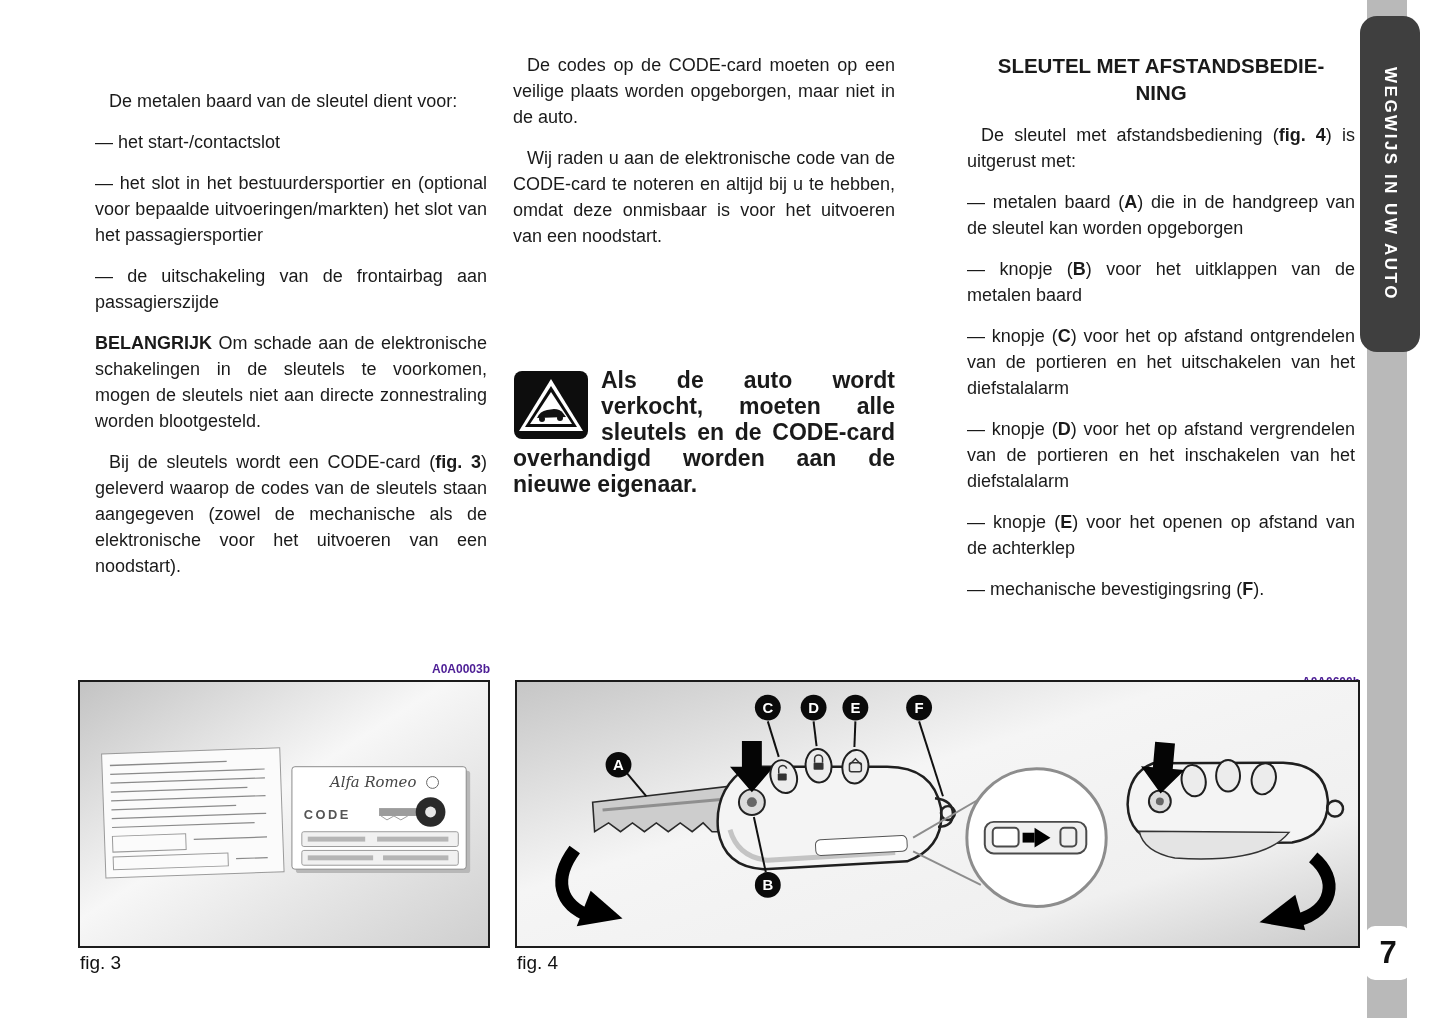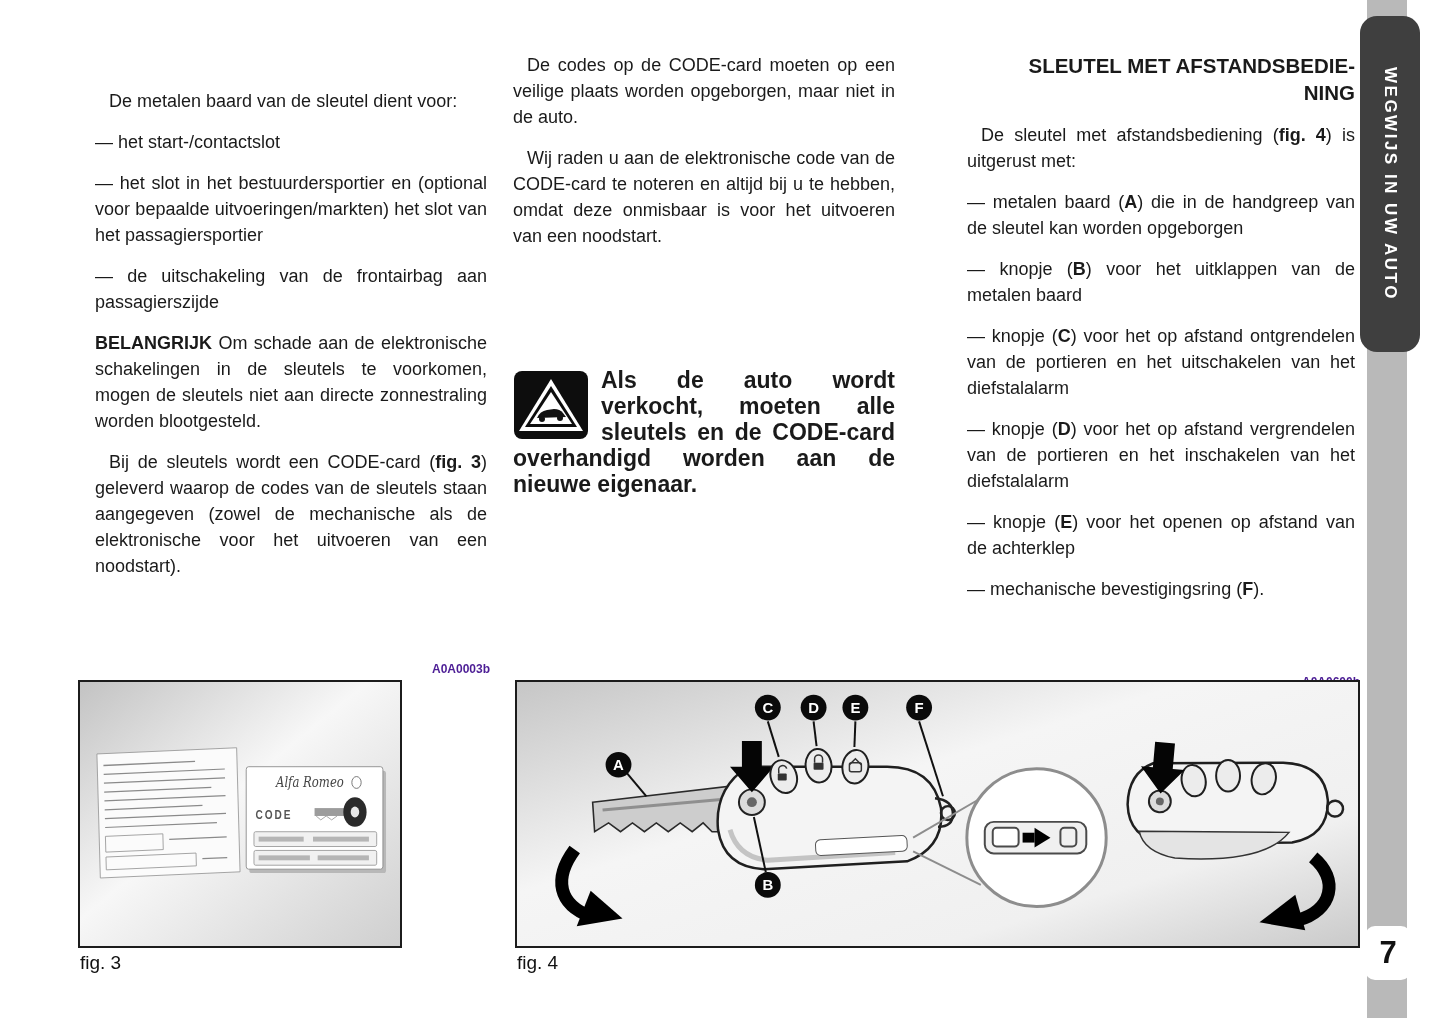--- a/index.html
+++ b/index.html
@@ -14,29 +14,29 @@
   .col3{left:967px;width:388px;}
   .col p{margin:0 0 15px 0;}
   .p-indent{text-indent:14px;}
   b{font-weight:bold;}
 
   
   .warnbox{margin-top:118px;font-weight:bold;font-size:23px;line-height:26px;text-align:justify;}
   .warn-icon{float:left;width:76px;height:70px;margin:3px 12px 4px 0;}
 
   
-  .c3-head{font-size:20.5px;font-weight:bold;line-height:27px;margin:0 0 16px 0;text-align:right;}
+  .c3-head{font-size:20.5px;font-weight:bold;line-height:27px;margin:0 0 16px 0;text-align:center;}
   .c3-head span{display:block;}
 
   
   .figcode{position:absolute;font-size:12px;font-weight:bold;color:#4c1d95;text-align:right;}
   .figcode3{left:78px;top:662px;width:412px;}
   .figcode4{left:515px;top:662px;width:845px;margin-top:13px;}
   .figbox{position:absolute;border:2px solid #1c1c1c;box-sizing:border-box;background:#e9e9e9;}
-  .figbox3{left:78px;top:680px;width:324px;height:268px;}
+  .figbox3{left:78px;top:680px;width:412px;height:268px;}
   .figbox4{left:515px;top:680px;width:845px;height:268px;}
   .figbox svg{display:block;width:100%;height:100%;}
   .figcap{position:absolute;font-size:19px;color:#111;}
   .figcap3{left:80px;top:952px;}
   .figcap4{left:517px;top:952px;}
 
   
   .sidebar-band{position:absolute;top:0;right:38px;width:40px;height:1018px;background:#b9b9b9;}
   .sidebar-tab{position:absolute;top:16px;right:25px;width:60px;height:336px;background:#3f3f3f;
                border-radius:17px;display:flex;align-items:center;justify-content:center;}

